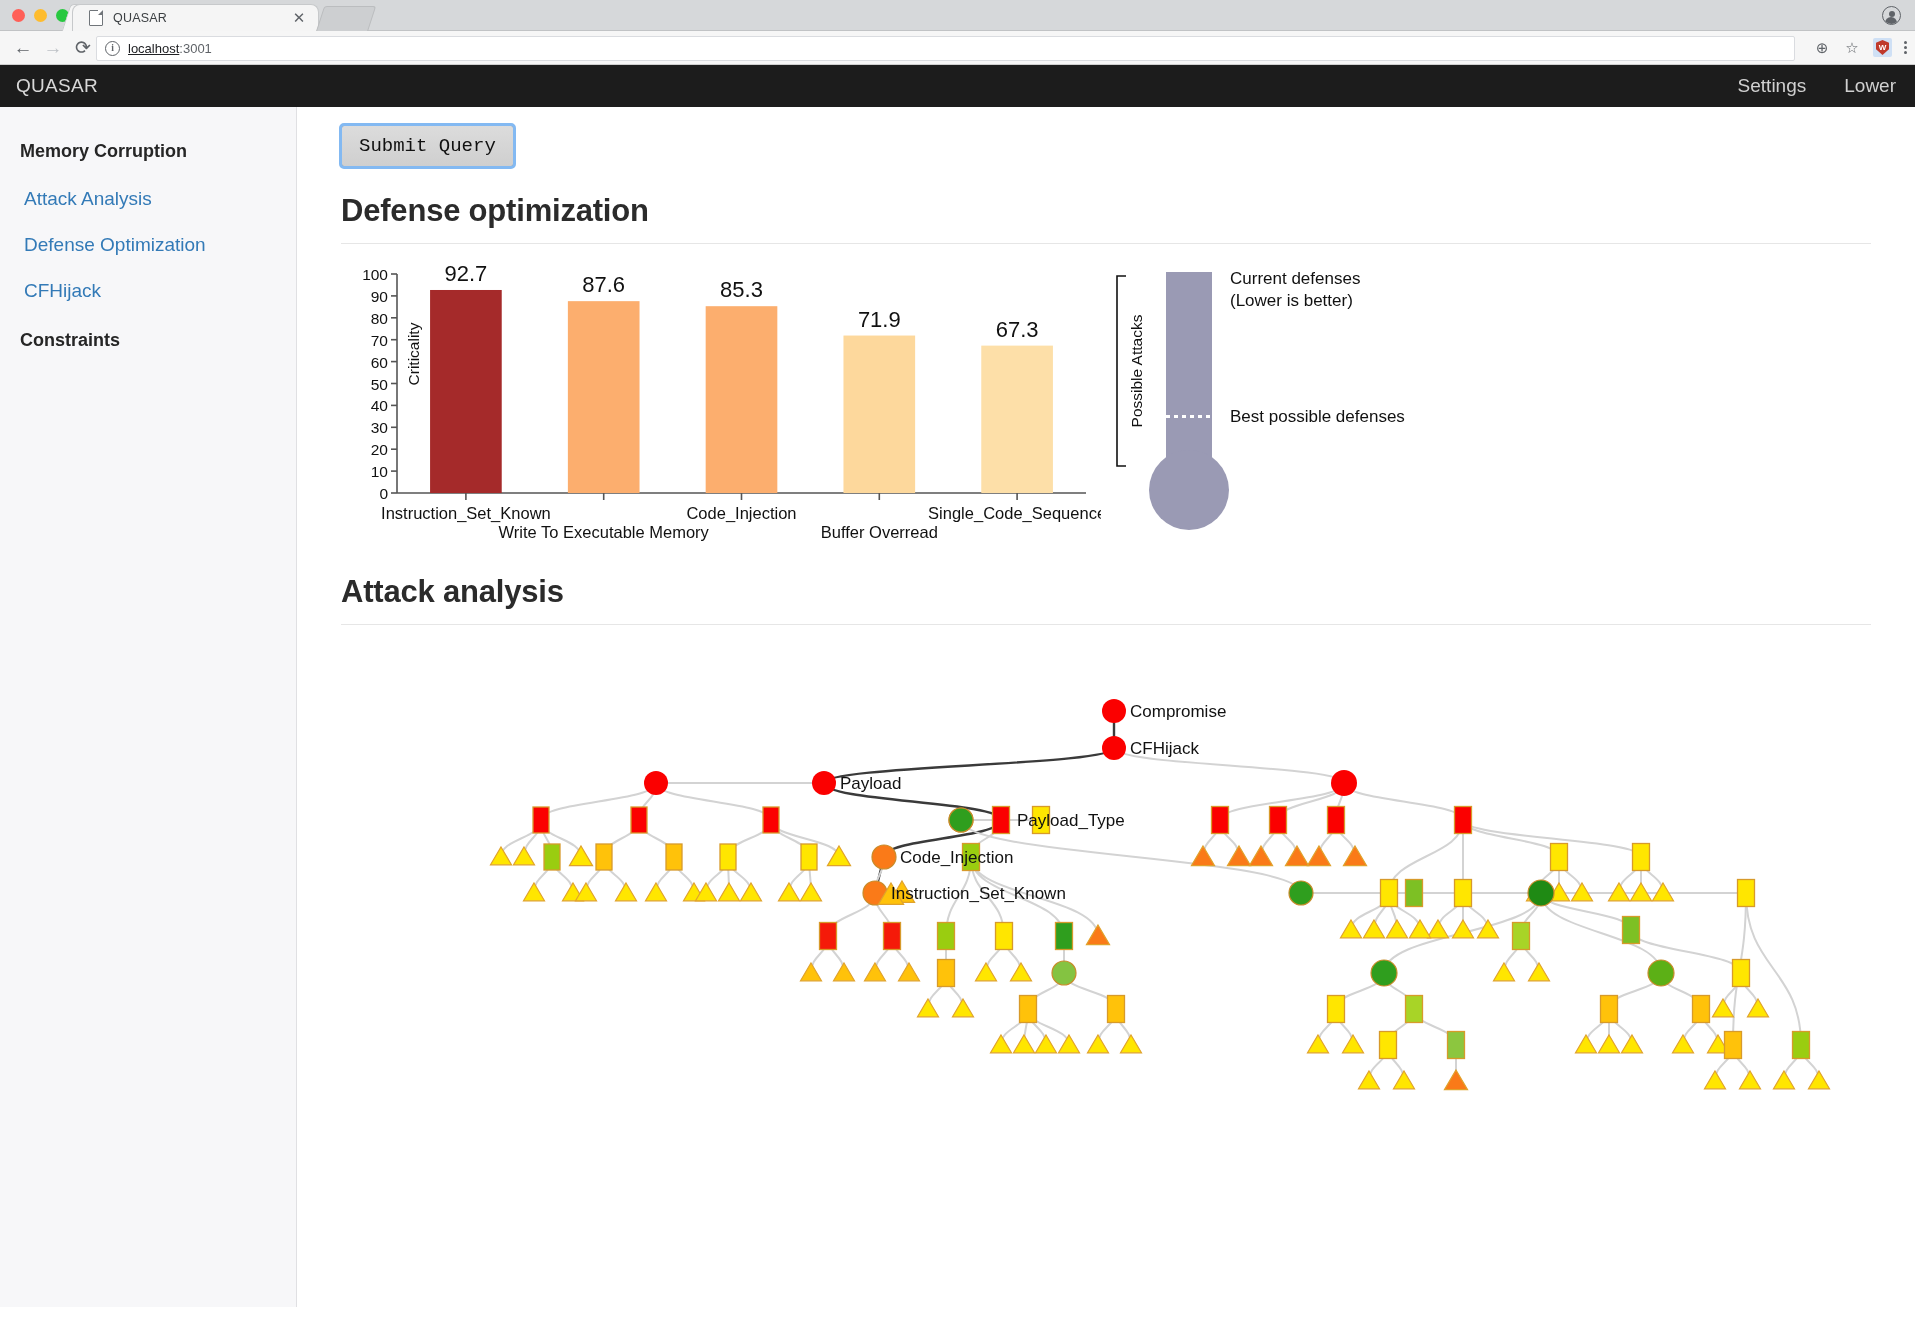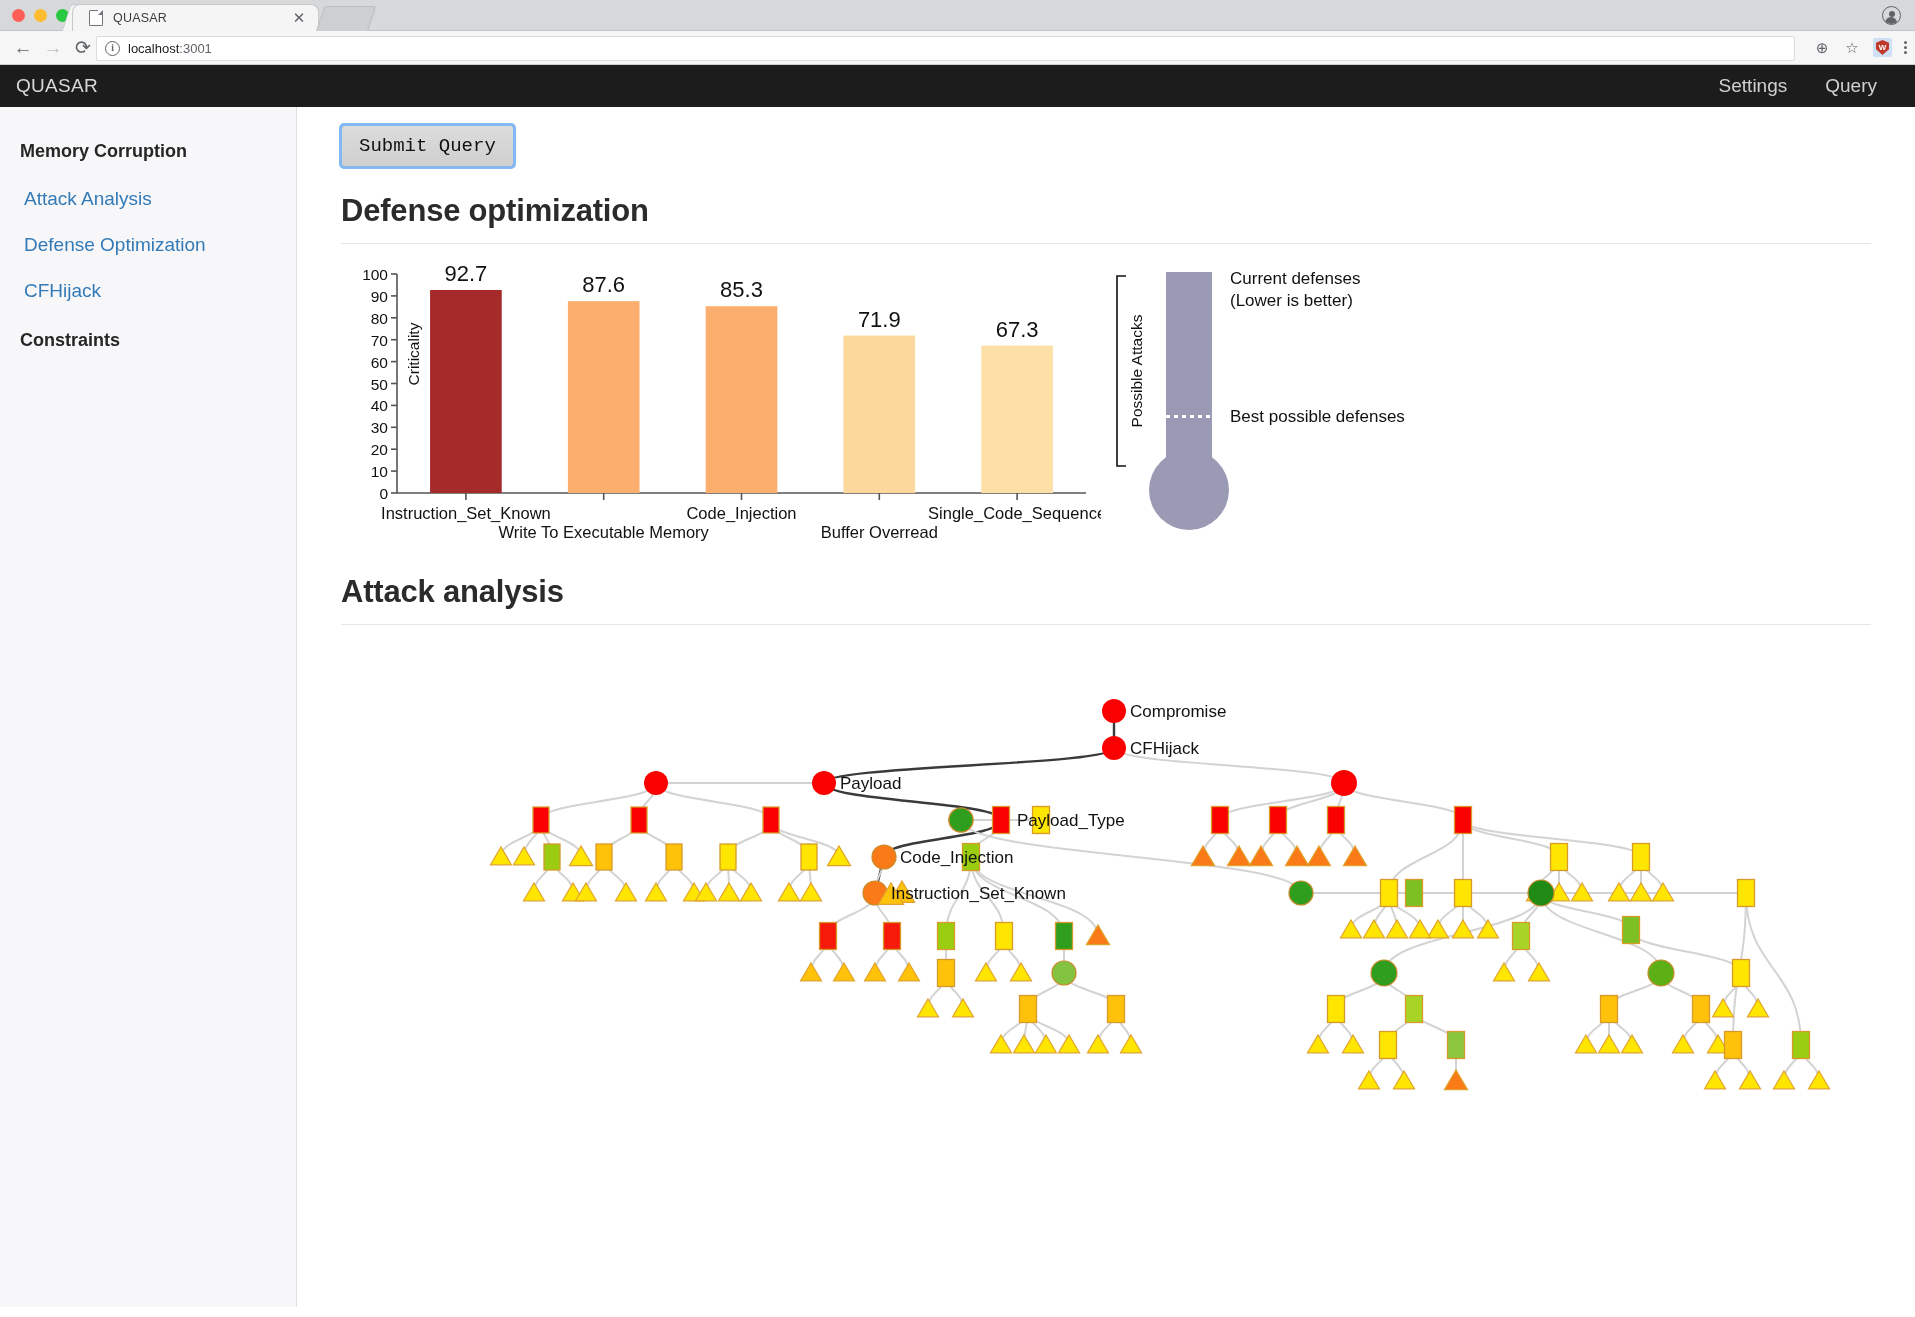--- a/index.html
+++ b/index.html
@@ -41,35 +41,35 @@
   .toolbar{height:33px;background:#f6f6f6;border-bottom:1px solid #cfcfcf;display:flex;align-items:center;
        position:relative;}
   .nav-btn{width:30px;height:30px;display:flex;align-items:center;justify-content:center;color:#5f6368;
        font-size:19px;}
   .nav-btn.dim{color:#bdc1c6;}
   .omnibox{position:absolute;left:96px;top:5px;right:120px;height:23px;background:#fff;border:1px solid #dadce0;
        border-radius:2px;display:flex;align-items:center;padding:0 8px;}
   .info-i{width:13px;height:13px;border-radius:50%;border:1.3px solid #5f6368;color:#5f6368;font-size:9.5px;
        line-height:12px;text-align:center;font-family:"Liberation Serif",serif;font-weight:bold;}
   .url{margin-left:8px;font-size:13px;color:#202124;}
-  .url .host{color:#202124;}
+  .url .host{color:#202124;text-decoration:underline;}
   .url .port{color:#5f6368;}
   .tb-right{position:absolute;right:8px;top:0;height:33px;display:flex;align-items:center;gap:12px;}
   .tb-ico{color:#5f6368;font-size:15px;display:flex;align-items:center;justify-content:center;width:18px;height:18px;}
   .ext-shield{width:19px;height:19px;background:#cfe0f5;display:flex;align-items:center;justify-content:center;border-radius:2px;}
   .shieldshape{width:13px;height:15px;background:#c0392b;
        clip-path:polygon(50% 0,100% 18%,100% 62%,50% 100%,0 62%,0 18%);
        display:flex;align-items:center;justify-content:center;color:#fff;font-size:8px;font-weight:bold;}
   .dots{display:flex;flex-direction:column;gap:2px;align-items:center;}
   .dots span{width:3px;height:3px;border-radius:50%;background:#5f6368;display:block;}
 
   
   .appbar{height:42px;background:#1c1c1c;display:flex;align-items:center;position:relative;}
   .brand{color:#d8d8d8;font-size:19px;margin-left:16px;letter-spacing:.3px;}
-  .appnav{position:absolute;right:38px;display:flex;gap:38px;justify-content:flex-end;}
+  .appnav{position:absolute;right:19px;display:flex;gap:38px;justify-content:flex-end;}
   .appnav a{color:#d0d0d0;font-size:19px;text-decoration:none;}
 
   .body-row{display:flex;height:1200px;}
   .sidebar{width:320px;background:#f7f7f9;border-right:1px solid #e0e0e3;padding-top:18px;box-sizing:border-box;}
   .side-group{font-size:18px;font-weight:bold;color:#262626;padding:16px 0 14px 20px;}
   .side-link{font-size:19px;color:#337ab7;padding:12px 0 12px 24px;cursor:pointer;}
 
   .content{flex:1;padding:18px 44px 0 44px;box-sizing:border-box;background:#fff;position:relative;}
   .submit-btn{font-family:Liberation Mono, monospace;font-size:19px;color:#111;
        background:linear-gradient(#dcdcdc,#cfcfcf);border:1px solid #9a9a9a;border-radius:3px;
@@ -126,21 +126,21 @@
           <span></span>
           <span></span>
         </div>
     </div>
   </div>
 
   <div class="appbar">
     <div class="brand">QUASAR</div>
     <div class="appnav">
       <a href="#">Settings</a>
-      <a href="#">Query</a>
+      <a href="#">Lower</a>
     </div>
   </div>
 
   <div class="body-row">
 
     <div class="sidebar">
       <div class="side-group">Memory Corruption</div>
       <div class="side-link">Attack Analysis</div>
       <div class="side-link">Defense Optimization</div>
       <div class="side-link">CFHijack</div>

